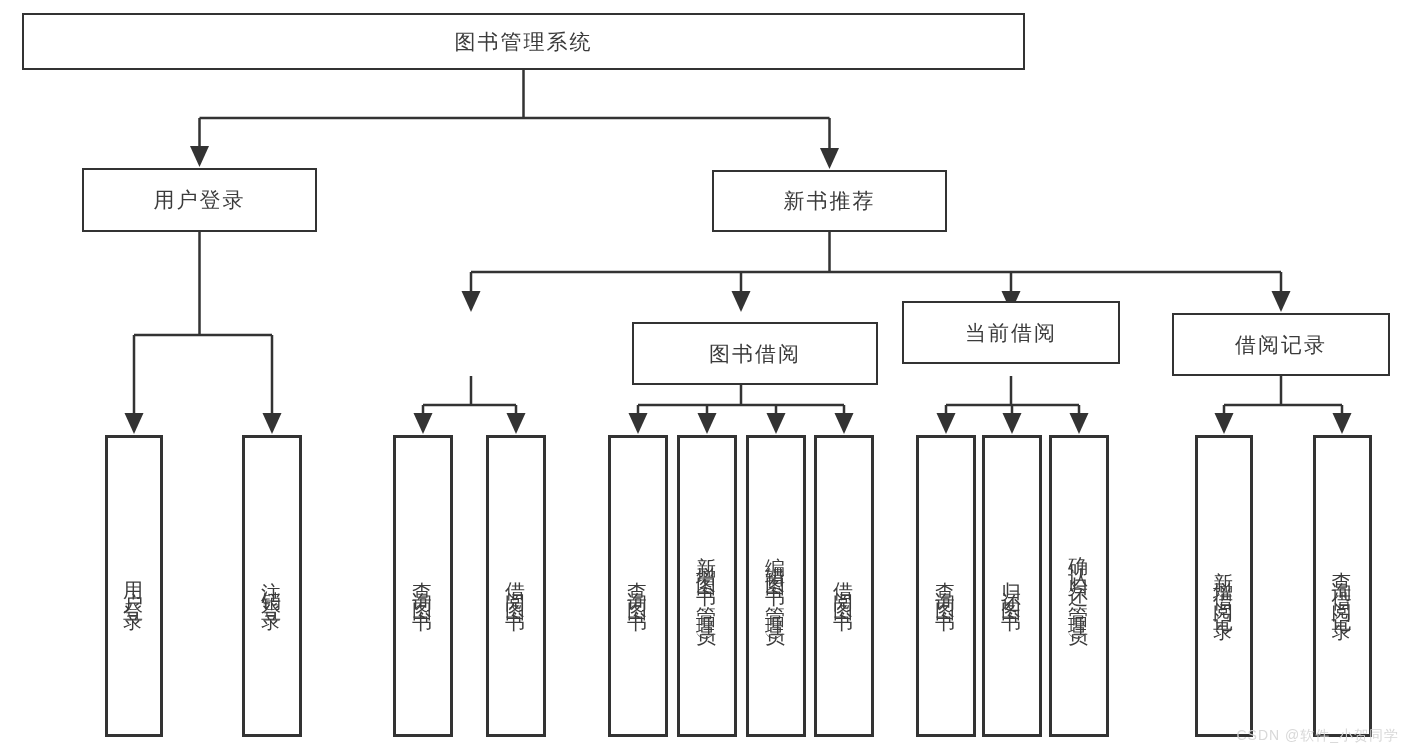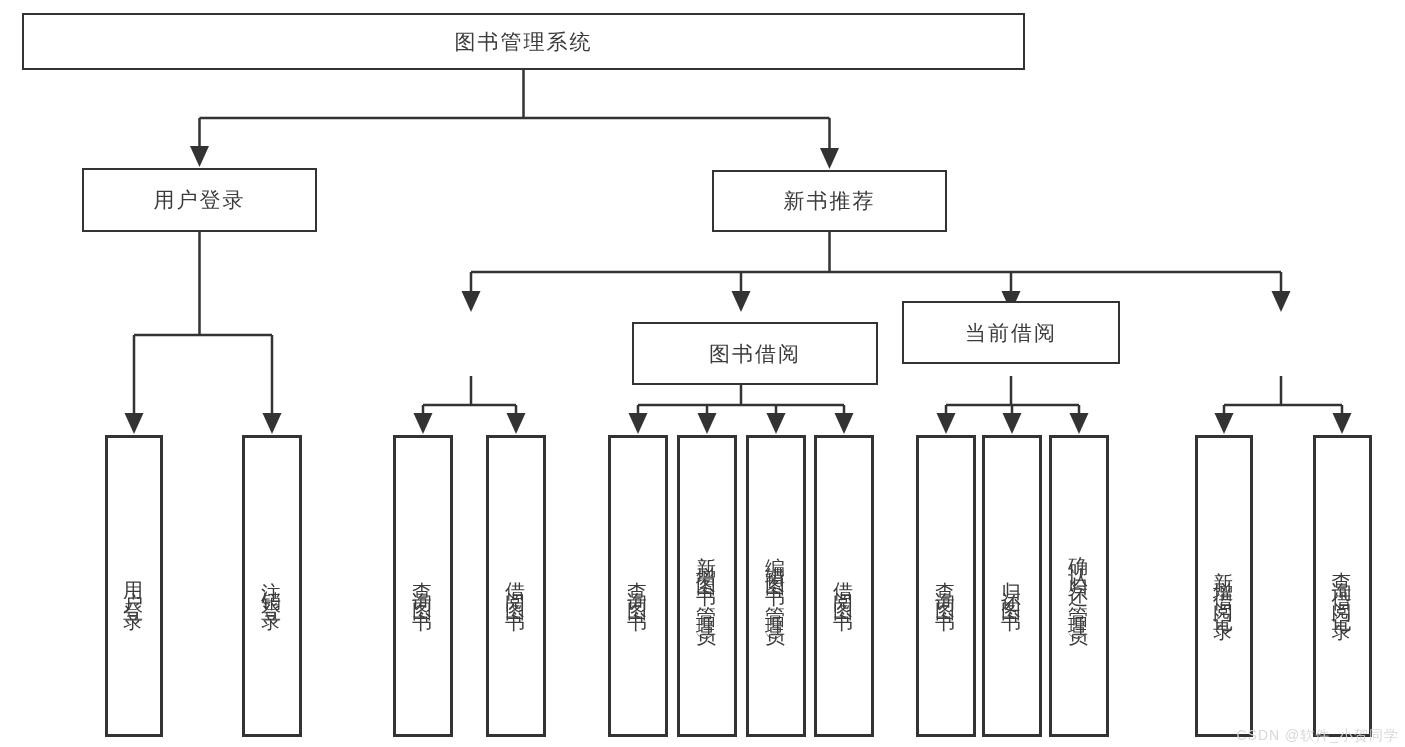--- a/index.html
+++ b/index.html
@@ -107,20 +107,21 @@
     </g>
   </svg>
 
   <div class="node" style="left:22px; top:13px; width:1003px; height:57px;">图书管理系统</div>
 
   <div class="node" style="left:82px; top:168px; width:235px; height:64px;">用户登录</div>
   <div class="node" style="left:712px; top:170px; width:235px; height:62px;">新书推荐</div>
 
   <div class="node" style="left:632px; top:313px; width:246px; height:63px;margin-top:9px;">图书借阅</div>
   <div class="node" style="left:902px; top:301px; width:218px; height:63px;">当前借阅</div>
+  <div class="node" style="left:1172px; top:313px; width:218px; height:63px;">借阅记录</div>
 
   <div class="leaf" style="left:105px; width:58px;">用户登录</div>
   <div class="leaf" style="left:242px; width:60px;">注销登录</div>
 
   <div class="leaf" style="left:393px; width:60px;">查询图书</div>
   <div class="leaf" style="left:486px; width:60px;">借阅图书</div>
 
   <div class="leaf" style="left:608px; width:60px;">查询图书</div>
   <div class="leaf" style="left:677px; width:60px;">新增图书（管理员）</div>
   <div class="leaf" style="left:746px; width:60px;">编辑图书（管理员）</div>

